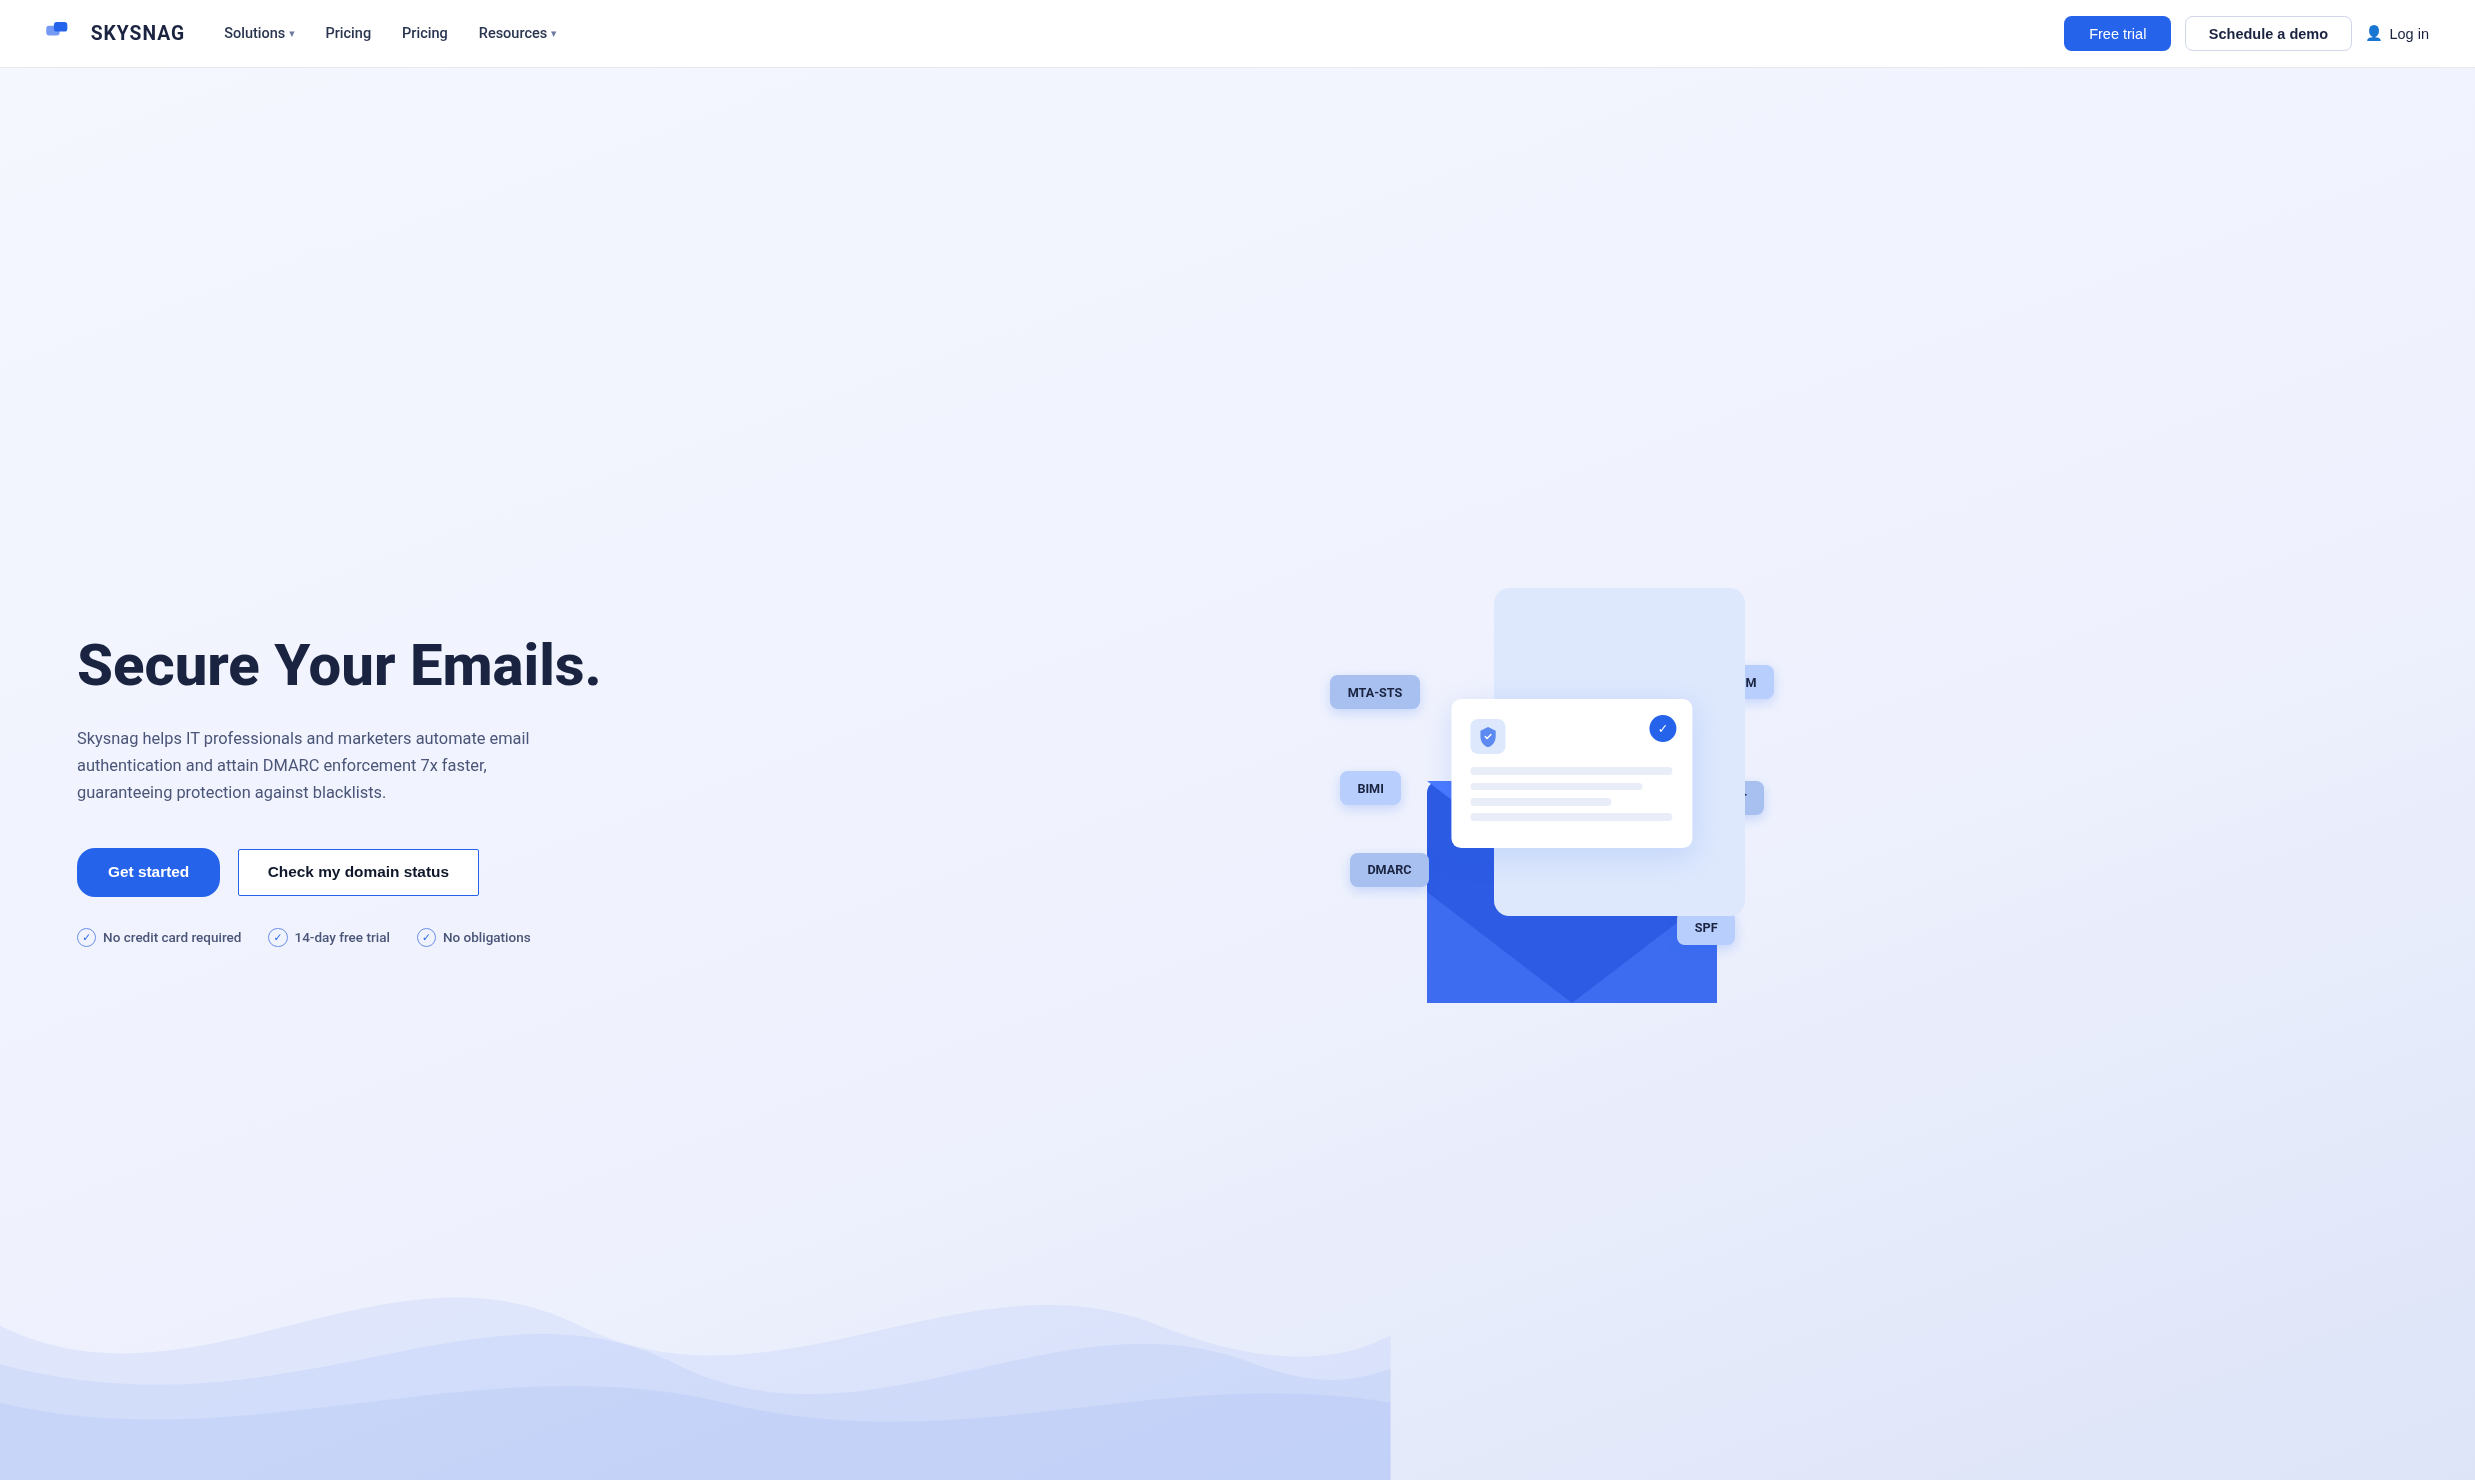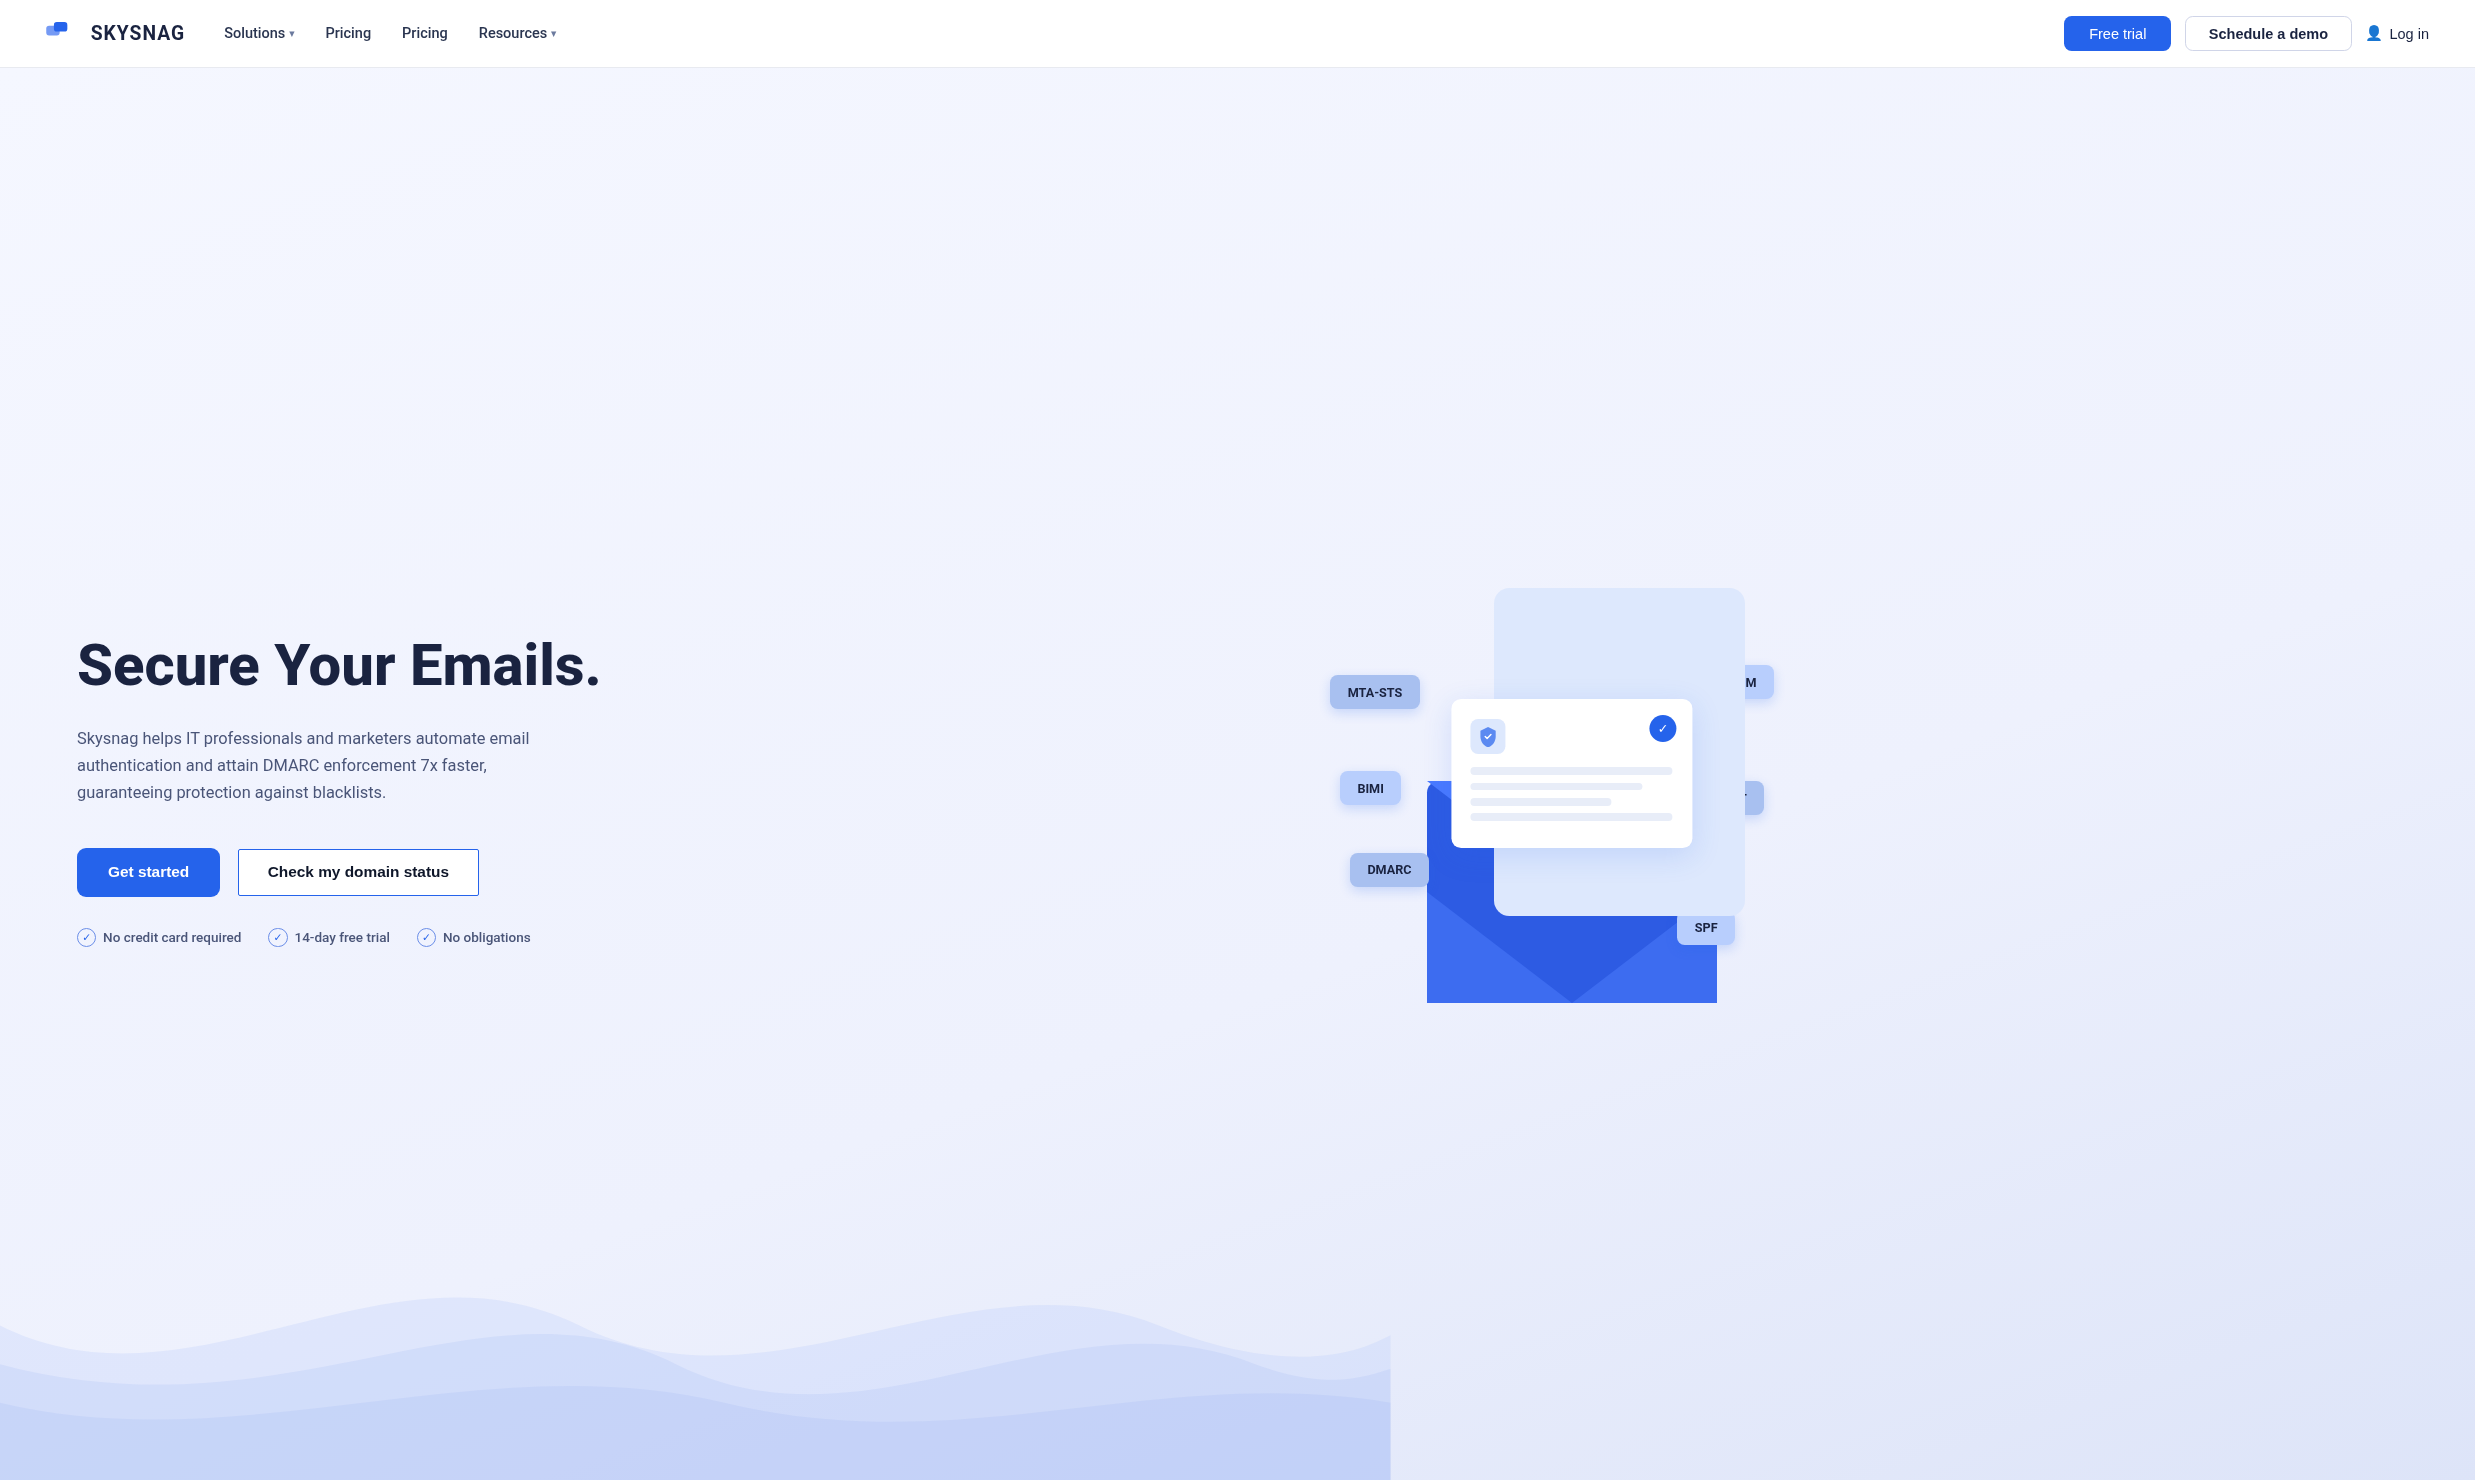--- a/index.html
+++ b/index.html
@@ -144,21 +144,21 @@
       display: flex;
       gap: 17.4px;
       margin-bottom: 31px;
       align-items: center;
     }
 
     .btn-get-started {
       background: #2563eb;
       color: #fff;
       border: none;
-      border-radius: 9px;
+      border-radius: 18px;
       padding: 15.4px 31px;
       font-size: 15.4px;
       font-weight: 600;
       cursor: pointer;
     }
 
     .btn-check-domain {
       background: #fff;
       color: #0f172a;
       border: 1.9px solid #2563eb;

